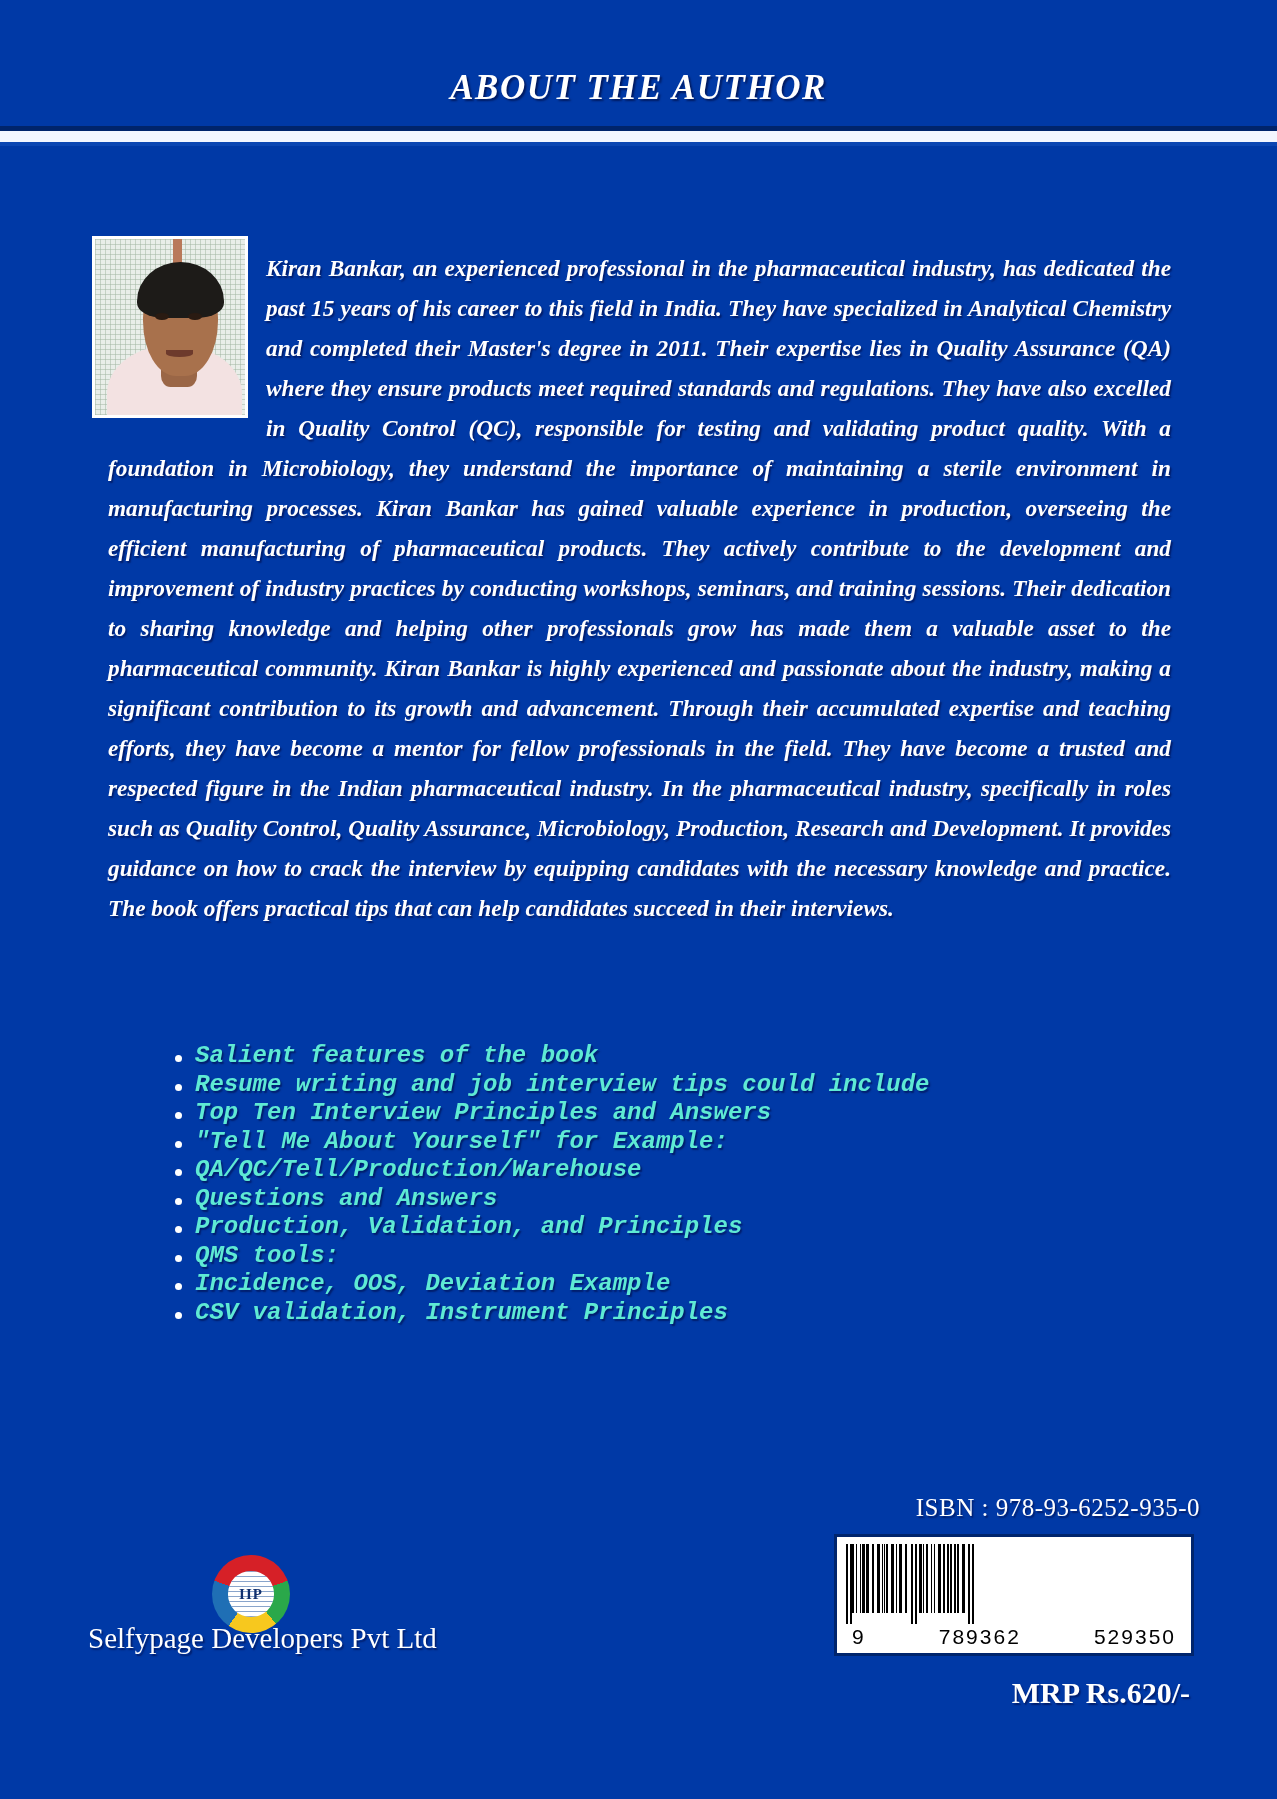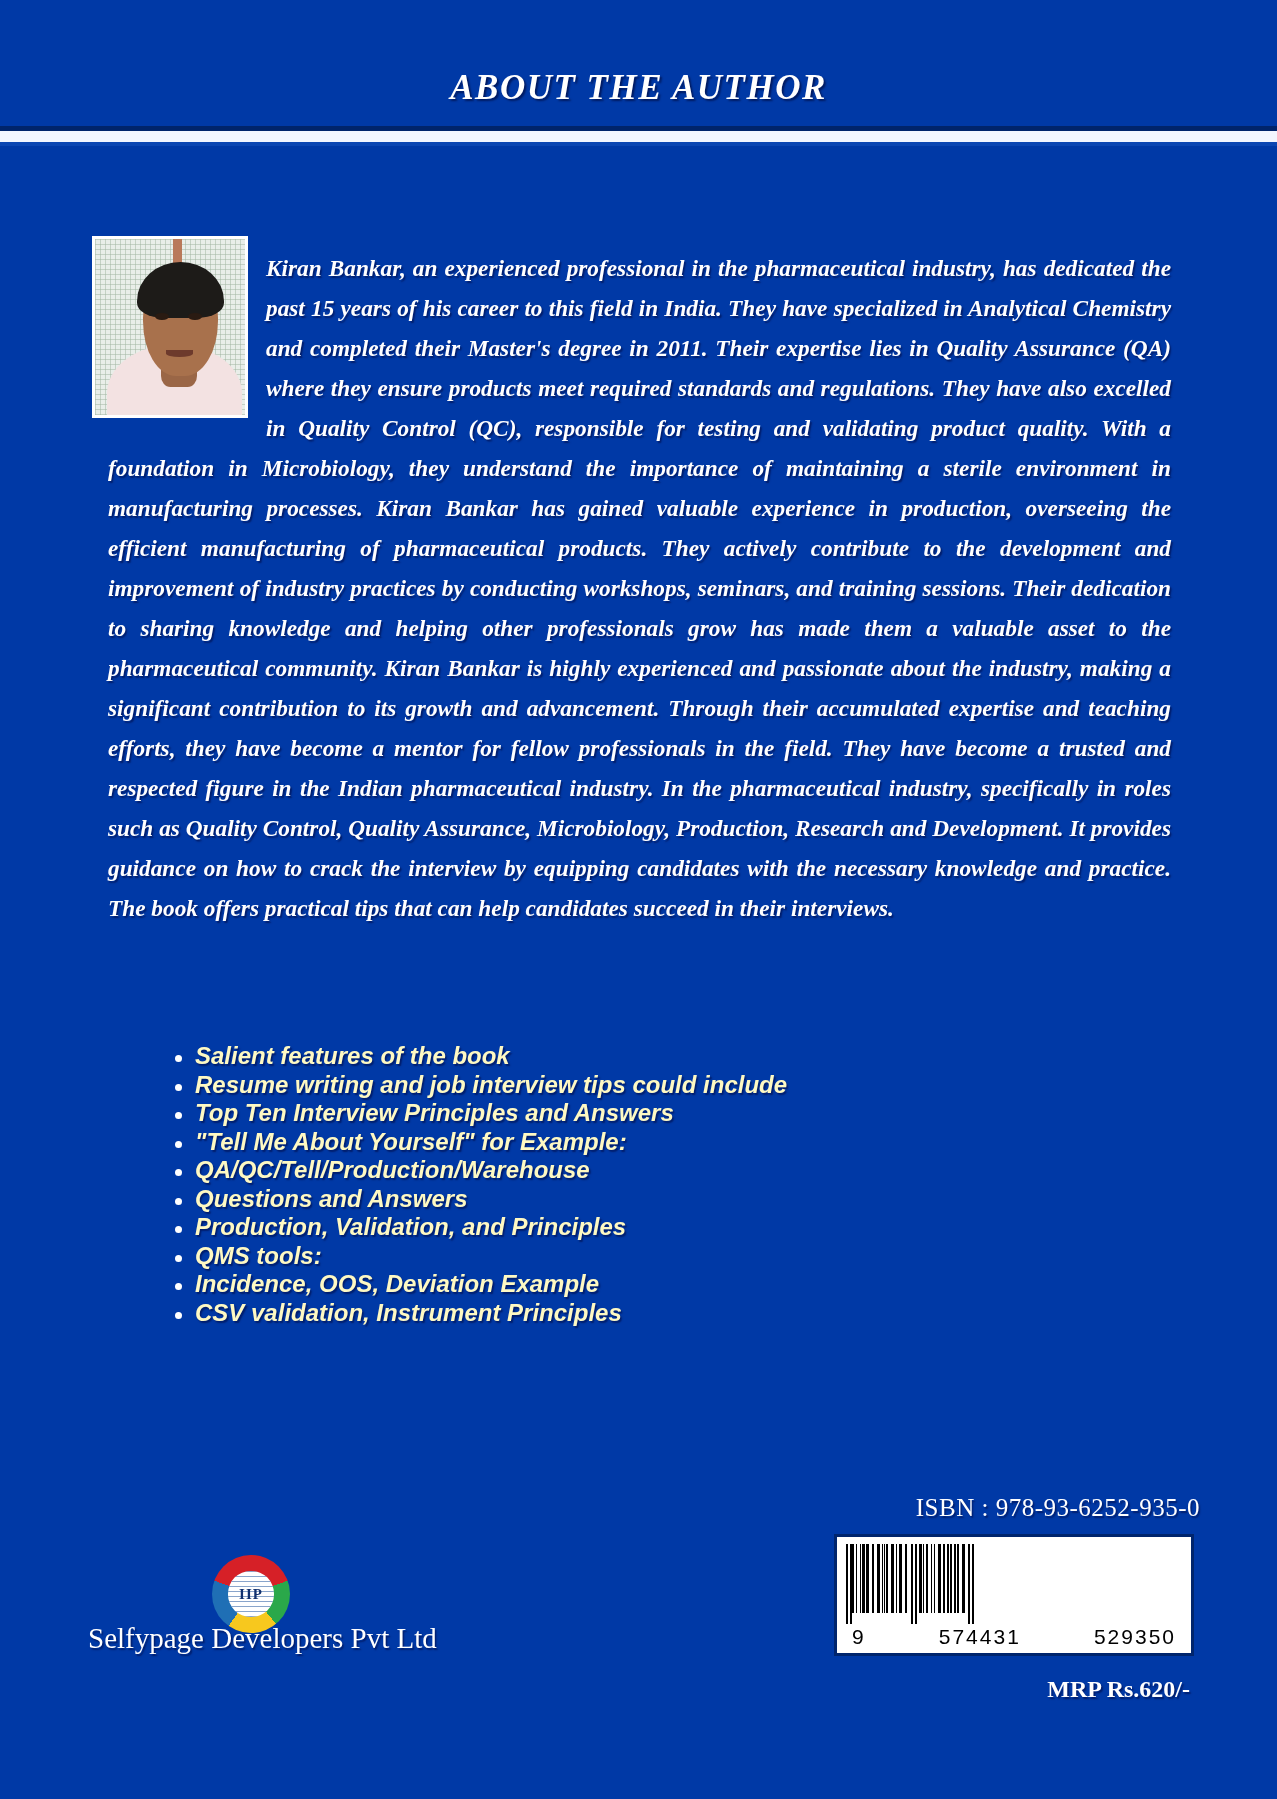--- a/index.html
+++ b/index.html
@@ -177,28 +177,28 @@
     position: absolute;
     top: 1042px;
     left: 175px;
     width: 900px;
     list-style: none;
     margin: 0;
     padding: 0;
   }
   .features li {
     position: relative;
-    color: #fef9c3;
+    color: #5eead4;
     font-size: 24px;
     line-height: 28.5px;
     font-weight: bold;
     font-style: italic;
     text-shadow: 1.6px 1.6px 1.6px rgba(0, 0, 50, 0.5);
     padding-left: 20px;
-    font-family: Liberation Sans, sans-serif;
+    font-family: Liberation Mono, monospace;
   }
   .features li .bullet-dot {
     position: absolute;
     left: 0;
     top: 13px;
     width: 7px;
     height: 7px;
     background: #ffffff;
     border-radius: 50%;
   }
@@ -249,21 +249,21 @@
     letter-spacing: 2px;
   }
 
   .mrp {
     position: absolute;
     top: 1676px;
     left: 0;
     width: 1190px;
     text-align: right;
     color: #ffffff;
-    font-size: 24px;
+    font-size: 30px;
     font-weight: bold;
     text-shadow: 1.6px 1.6px 1.6px rgba(0, 0, 50, 0.5);
   }
 
   .publisher {
     position: absolute;
     top: 1622px;
     left: 88px;
     color: #ffffff;
     font-size: 29px;
@@ -424,21 +424,21 @@
         <span style="width: 2px; background: rgb(0, 0, 0); align-self: stretch; height: 86%;"></span>
         <span style="width: 3px; background: transparent; align-self: stretch; height: 86%;"></span>
         <span style="width: 3px; background: rgb(0, 0, 0); align-self: stretch; height: 86%;"></span>
         <span style="width: 3px; background: transparent; align-self: stretch; height: 86%;"></span>
         <span style="width: 2px; background: rgb(0, 0, 0); align-self: stretch;"></span>
         <span style="width: 2px; background: transparent; align-self: stretch;"></span>
         <span style="width: 2px; background: rgb(0, 0, 0); align-self: stretch;"></span>
       </div>
     <div class="barcode-digits">
       <span>9</span>
-      <span>574431</span>
+      <span>789362</span>
       <span>529350</span>
     </div>
   </div>
 
   <div class="mrp">MRP Rs.620/-</div>
 
   <div class="pub-logo">
     <div class="ring"></div>
     <div class="ring-hole"></div>
     <div class="globe-lines"></div>

